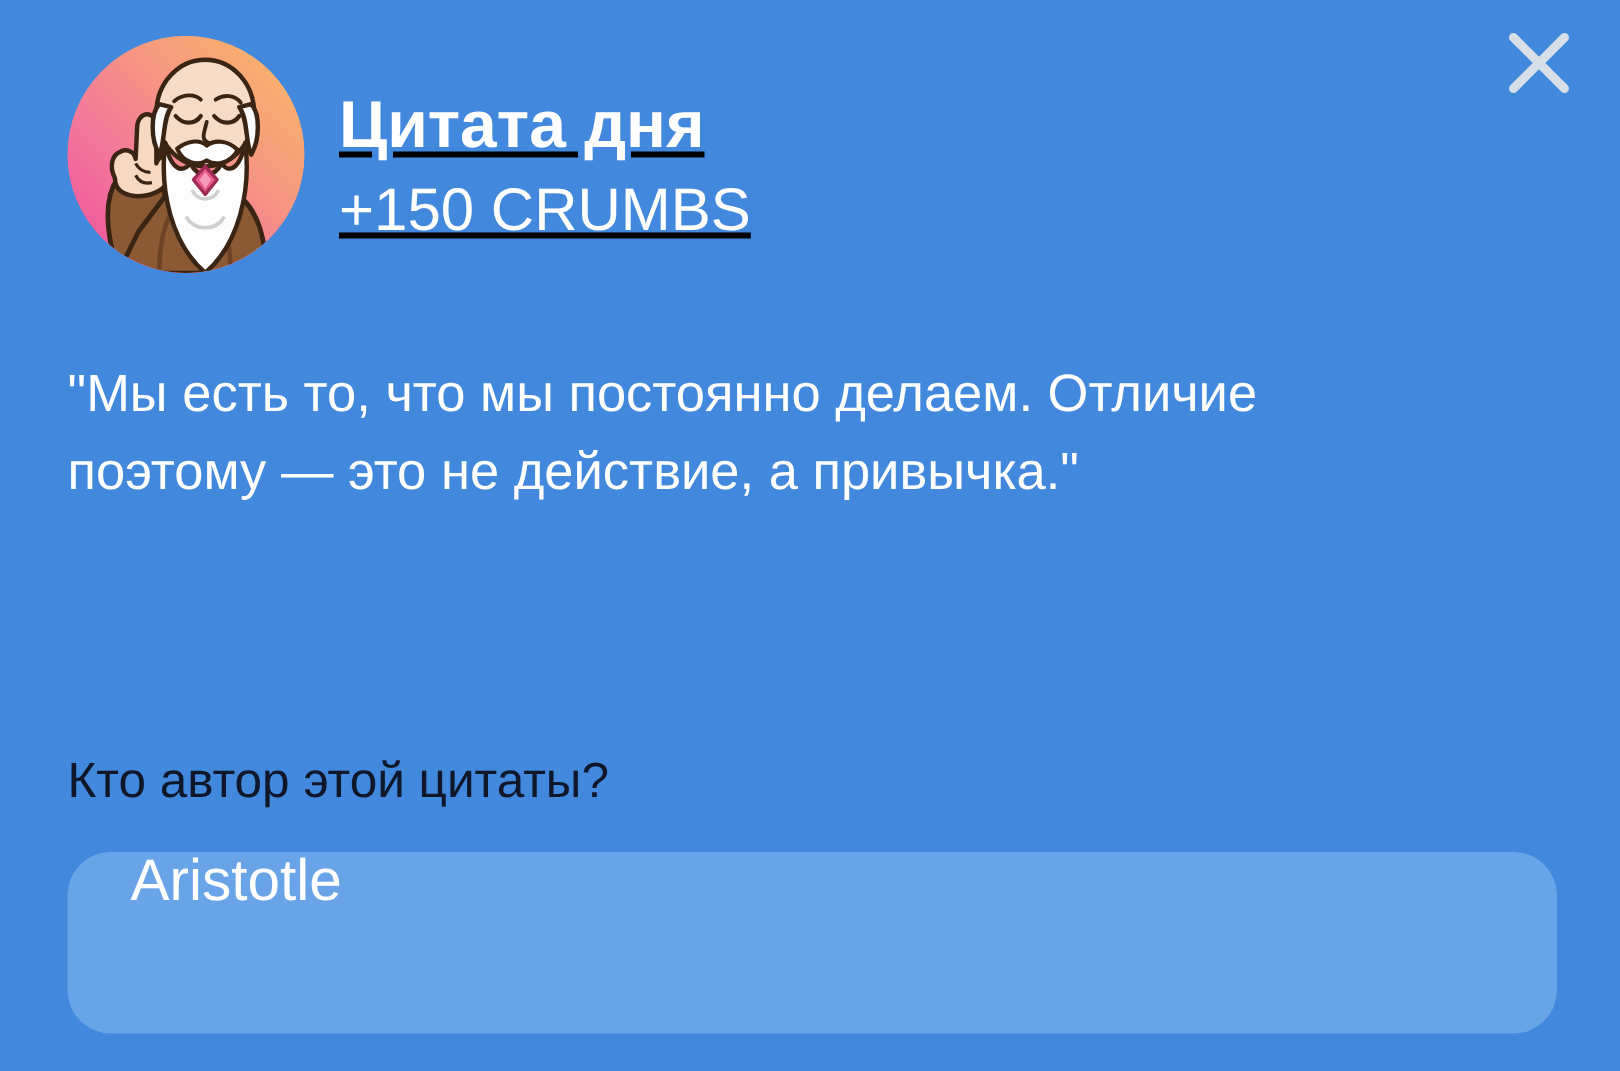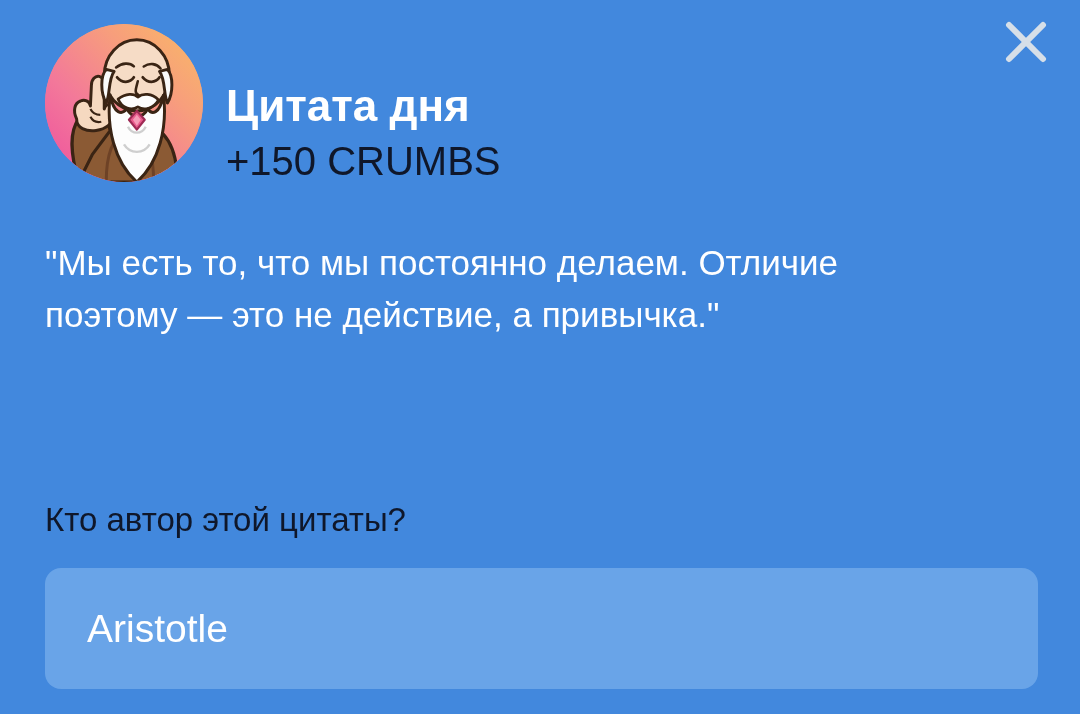--- a/index.html
+++ b/index.html
@@ -37,21 +37,22 @@
   .close-btn svg {
     display: block;
   }
 
   
   .header {
     position: absolute;
     left: 45px;
     top: 24px;
     display: flex;
-    align-items: flex-end;
+    align-items: center;
+    text-decoration: underline;
   }
 
   .avatar {
     width: 158px;
     height: 158px;
     border-radius: 50%;
     flex: 0 0 auto;
     overflow: hidden;
     position: relative;
     background: linear-gradient(30deg, #EF55A0 0%, #F2769A 35%, #F79A7E 65%, #F8B668 100%);
@@ -69,21 +70,21 @@
     font-weight: bold;
     color: #FFFFFF;
     line-height: 1.05;
     letter-spacing: 0px;
     white-space: nowrap;
   }
   .reward {
     margin-top: 11px;
     font-size: 40px;
     font-weight: normal;
-    color: #0f172a;
+    color: #ffffff;
     line-height: 1.05;
     white-space: nowrap;
   }
 
   
   .quote {
     position: absolute;
     left: 45px;
     top: 237px;
     width: 880px;
@@ -107,23 +108,23 @@
   
   .answer-input {
     position: absolute;
     left: 45px;
     top: 568px;
     width: 993px;
     height: 121px;
     box-sizing: border-box;
     background: #69A4E8;
     border: none;
-    border-radius: 16px;
-    display: flex;
-    align-items: center;
+    border-radius: 29px;
+    display: flex;
+    align-items: flex-start;
     padding-left: 42px;
     cursor: text;
   }
   .answer-value {
     font-size: 39px;
     color: #FFFFFF;
     font-weight: normal;
     line-height: 1;
   }
 </style>

